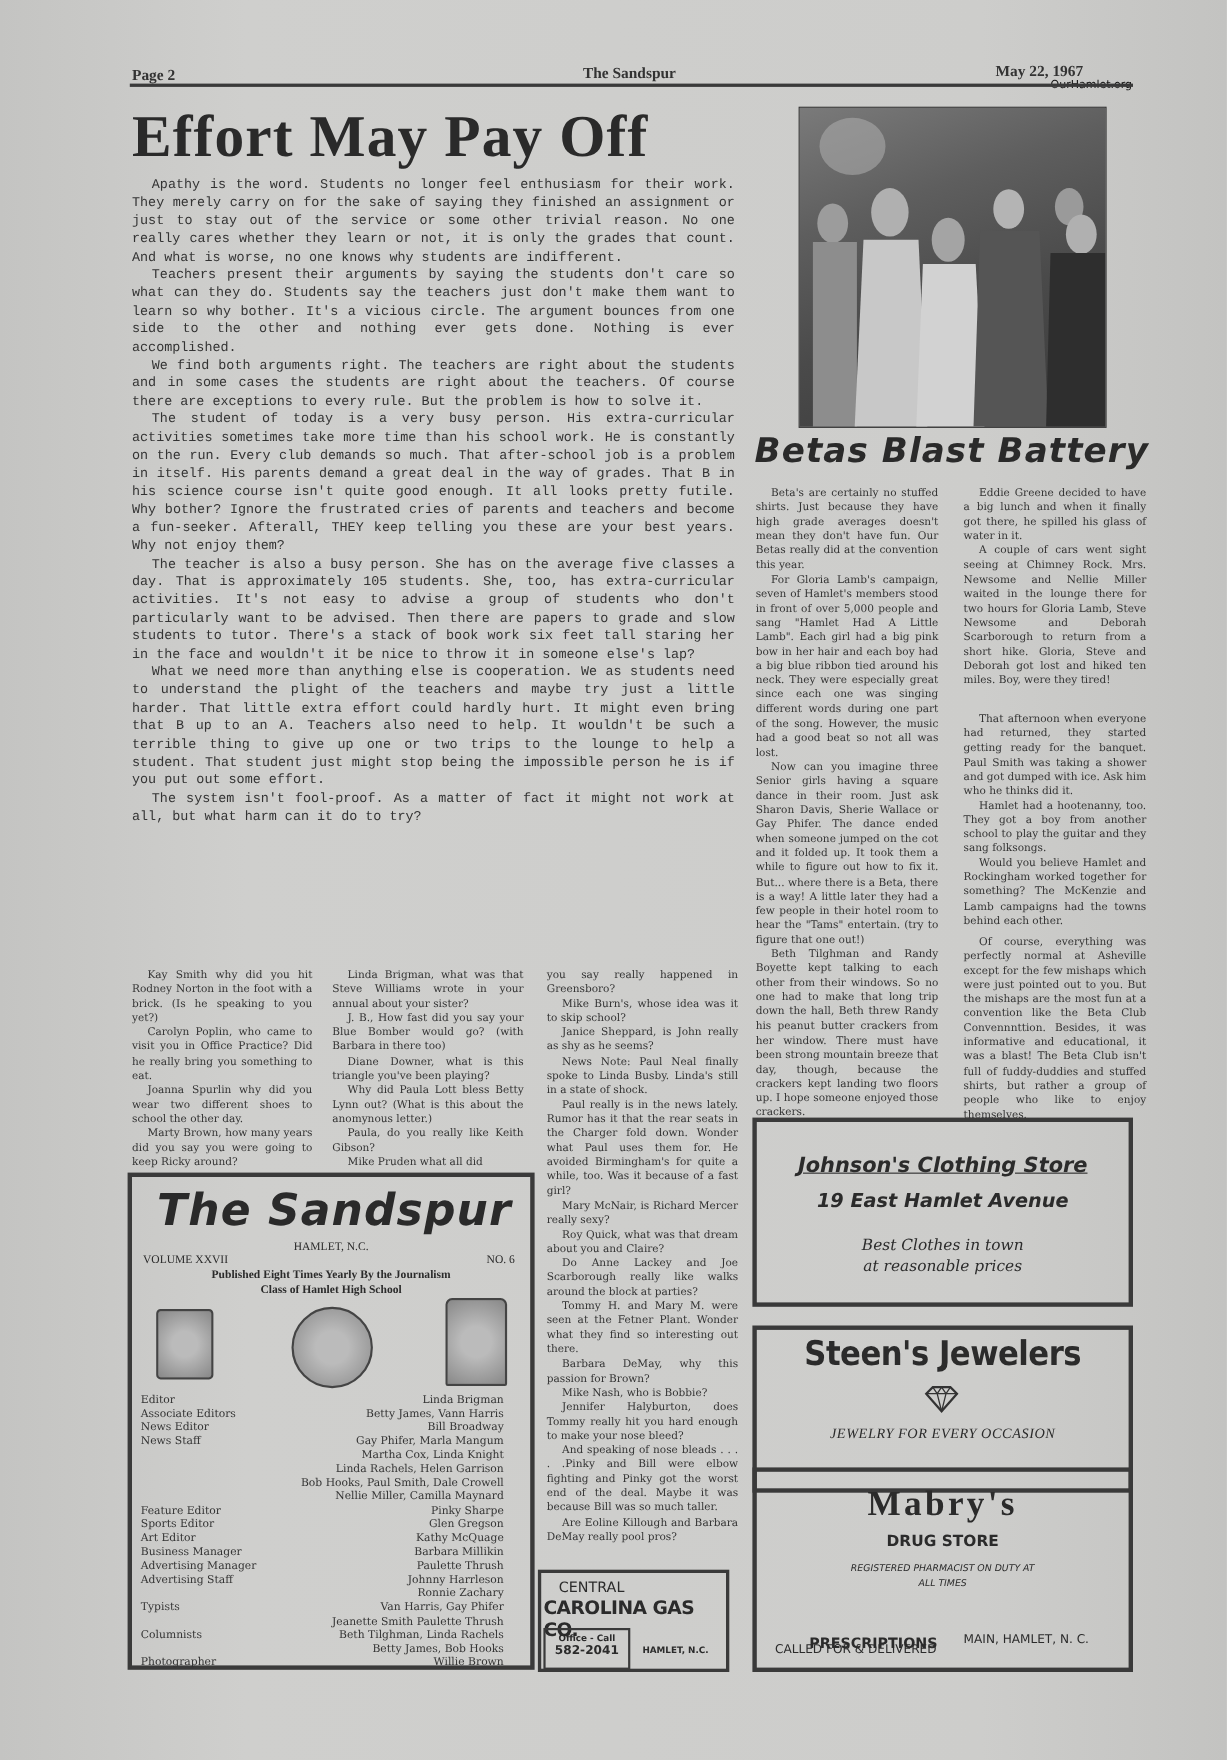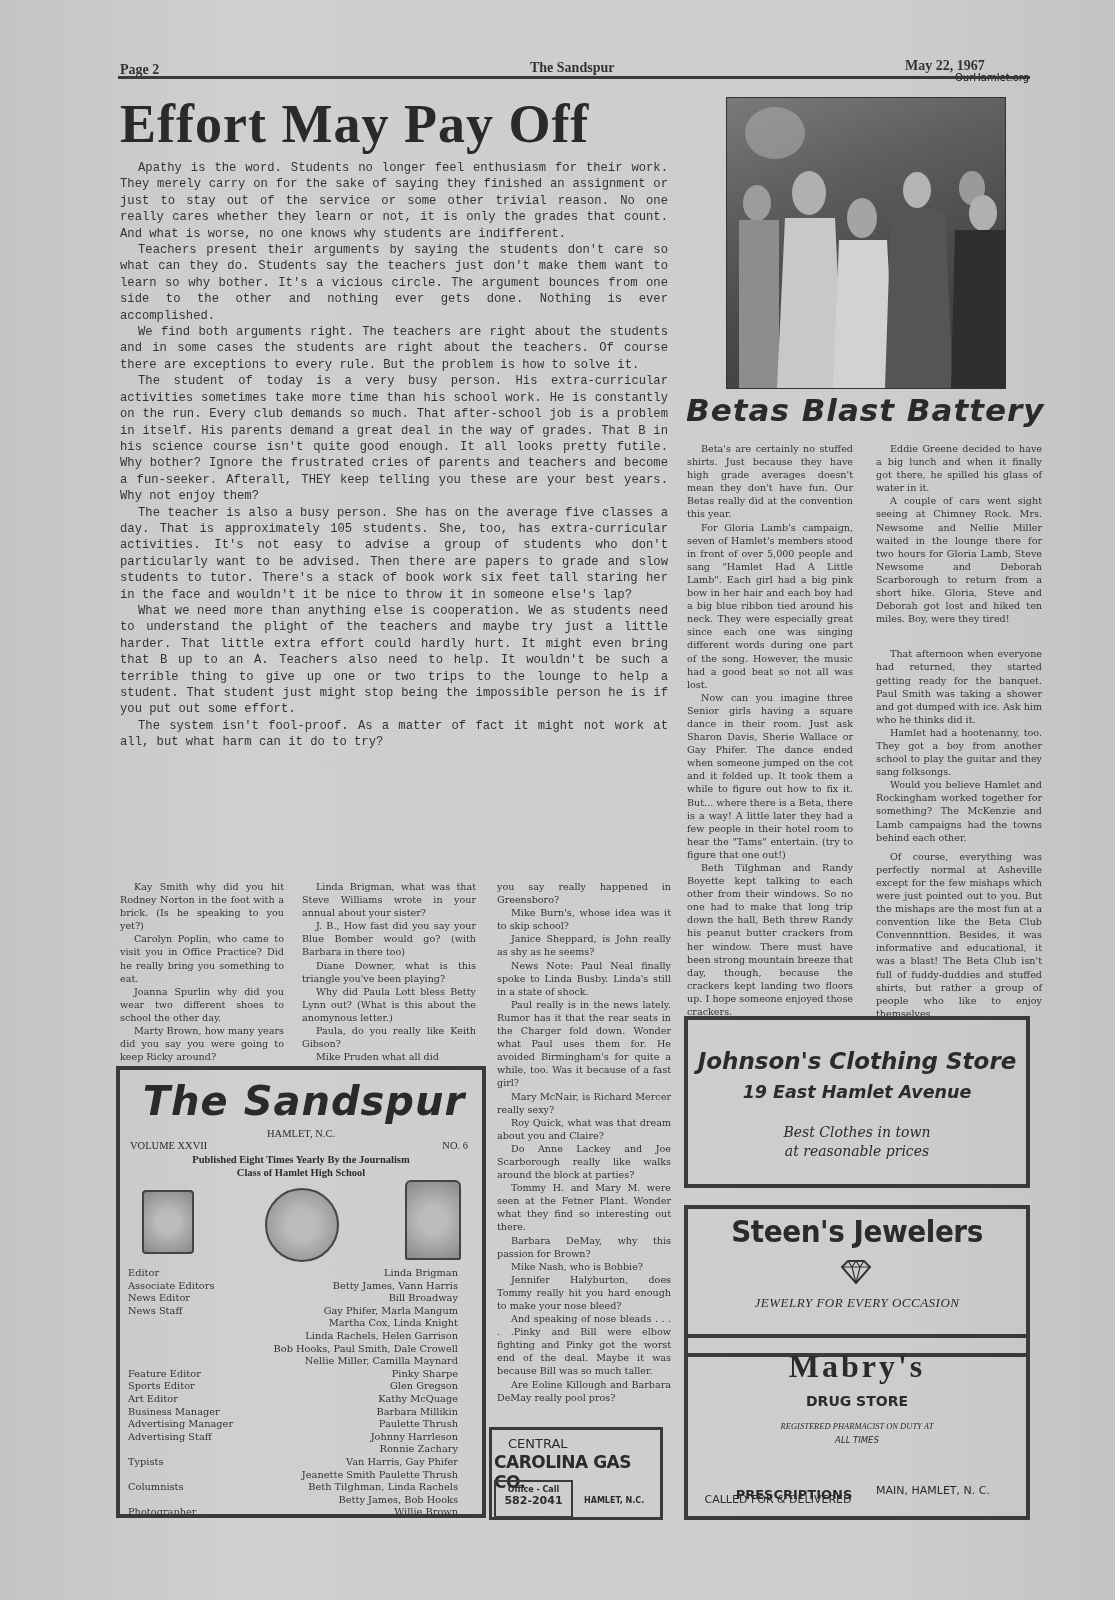--- a/index.html
+++ b/index.html
@@ -207,40 +207,40 @@
     <div class="abs ad-sans" style="left:16px;top:6px;font-weight:normal;font-size:13px;">CENTRAL</div>
     <div class="abs ad-sans" style="left:2px;top:22px;font-weight:bold;font-size:17px;letter-spacing:-0.5px;">CAROLINA GAS CO.</div>
     <div class="abs" style="left:2px;top:50px;width:75px;height:34px;border:2px solid #3a3a3a;">
       <div class="ad-sans" style="text-align:center;font-size:8px;font-weight:bold;margin-top:3px;">Office - Call</div>
       <div class="ad-sans" style="text-align:center;font-size:11px;font-weight:bold;">582-2041</div>
     </div>
     <div class="abs ad-sans" style="left:92px;top:66px;font-size:8px;font-weight:bold;">HAMLET, N.C.</div>
   </div>
 
   <div class="abs box" style="left:684px;top:1016px;width:346px;height:172px;">
-    <div class="abs ad-sans" style="left:0;top:28px;width:338px;text-align:center;font-weight:bold;font-style:italic;font-size:23px;">Johnson's Clothing Store</div>
+    <div class="abs ad-sans" style="left:0;top:28px;width:338px;text-align:center;font-weight:bold;font-style:italic;font-size:19px;text-decoration:underline;">Johnson's Clothing Store</div>
     <div class="abs ad-sans" style="left:0;top:62px;width:338px;text-align:center;font-weight:bold;font-style:italic;font-size:17.5px;">19 East Hamlet Avenue</div>
     <div class="abs" style="left:0;top:104px;width:338px;text-align:center;font-style:italic;font-size:14px;font-family:'DejaVu Serif',serif;">Best Clothes in town</div>
     <div class="abs" style="left:0;top:123px;width:338px;text-align:center;font-style:italic;font-size:14px;font-family:'DejaVu Serif',serif;">at reasonable prices</div>
   </div>
 
   <div class="abs box" style="left:684px;top:1205px;width:346px;height:152px;">
     <div class="abs ad-sans" style="left:0;top:4px;width:338px;text-align:center;font-weight:bold;font-size:31px;letter-spacing:-0.5px;transform:scaleX(0.9);">Steen's Jewelers</div>
     <div class="abs" style="left:150px;top:50px;width:36px;height:26px;">
       <svg width="36" height="26" viewBox="0 0 36 26">
           <path d="M4 8 L10 2 L26 2 L32 8 L18 24 Z" fill="none" stroke="#333" stroke-width="2"></path>
           <path d="M4 8 L32 8 M10 2 L14 8 L18 24 M26 2 L22 8 L18 24 M14 8 L18 2 L22 8" fill="none" stroke="#333" stroke-width="1.2"></path>
         </svg>
     </div>
     <div class="abs" style="left:0;top:86px;width:338px;text-align:center;font-style:italic;font-size:13px;font-family:'Liberation Serif',serif;letter-spacing:0.5px;">JEWELRY FOR EVERY OCCASION</div>
   </div>
 
   <div class="abs box" style="left:684px;top:1334px;width:346px;height:186px;">
     <div class="abs" style="left:0;top:10px;width:338px;text-align:center;font-weight:bold;font-size:32px;letter-spacing:3px;font-family:'Liberation Serif',serif;">Mabry's</div>
     <div class="abs ad-sans" style="left:0;top:55px;width:338px;text-align:center;font-weight:bold;font-size:14px;">DRUG STORE</div>
-    <div class="abs ad-sans" style="left:0;top:83px;width:338px;text-align:center;font-style:italic;font-size:8.5px;font-family:Liberation Serif, serif;">REGISTERED PHARMACIST ON DUTY AT</div>
+    <div class="abs ad-sans" style="left:0;top:83px;width:338px;text-align:center;font-style:italic;font-size:8.5px;">REGISTERED PHARMACIST ON DUTY AT</div>
     <div class="abs ad-sans" style="left:0;top:97px;width:338px;text-align:center;font-style:italic;font-size:8.5px;">ALL TIMES</div>
     <div class="abs ad-sans" style="left:0;top:149px;width:180px;text-align:center;font-weight:bold;font-size:13px;margin-left:16px;">PRESCRIPTIONS</div>
     <div class="abs ad-sans" style="left:0;top:155px;width:180px;text-align:center;font-size:11px;">CALLED FOR &amp; DELIVERED</div>
     <div class="abs ad-sans" style="left:188px;top:146px;font-size:11px;">MAIN, HAMLET, N. C.</div>
   </div>
 
 </div>
 
 </body></html>

